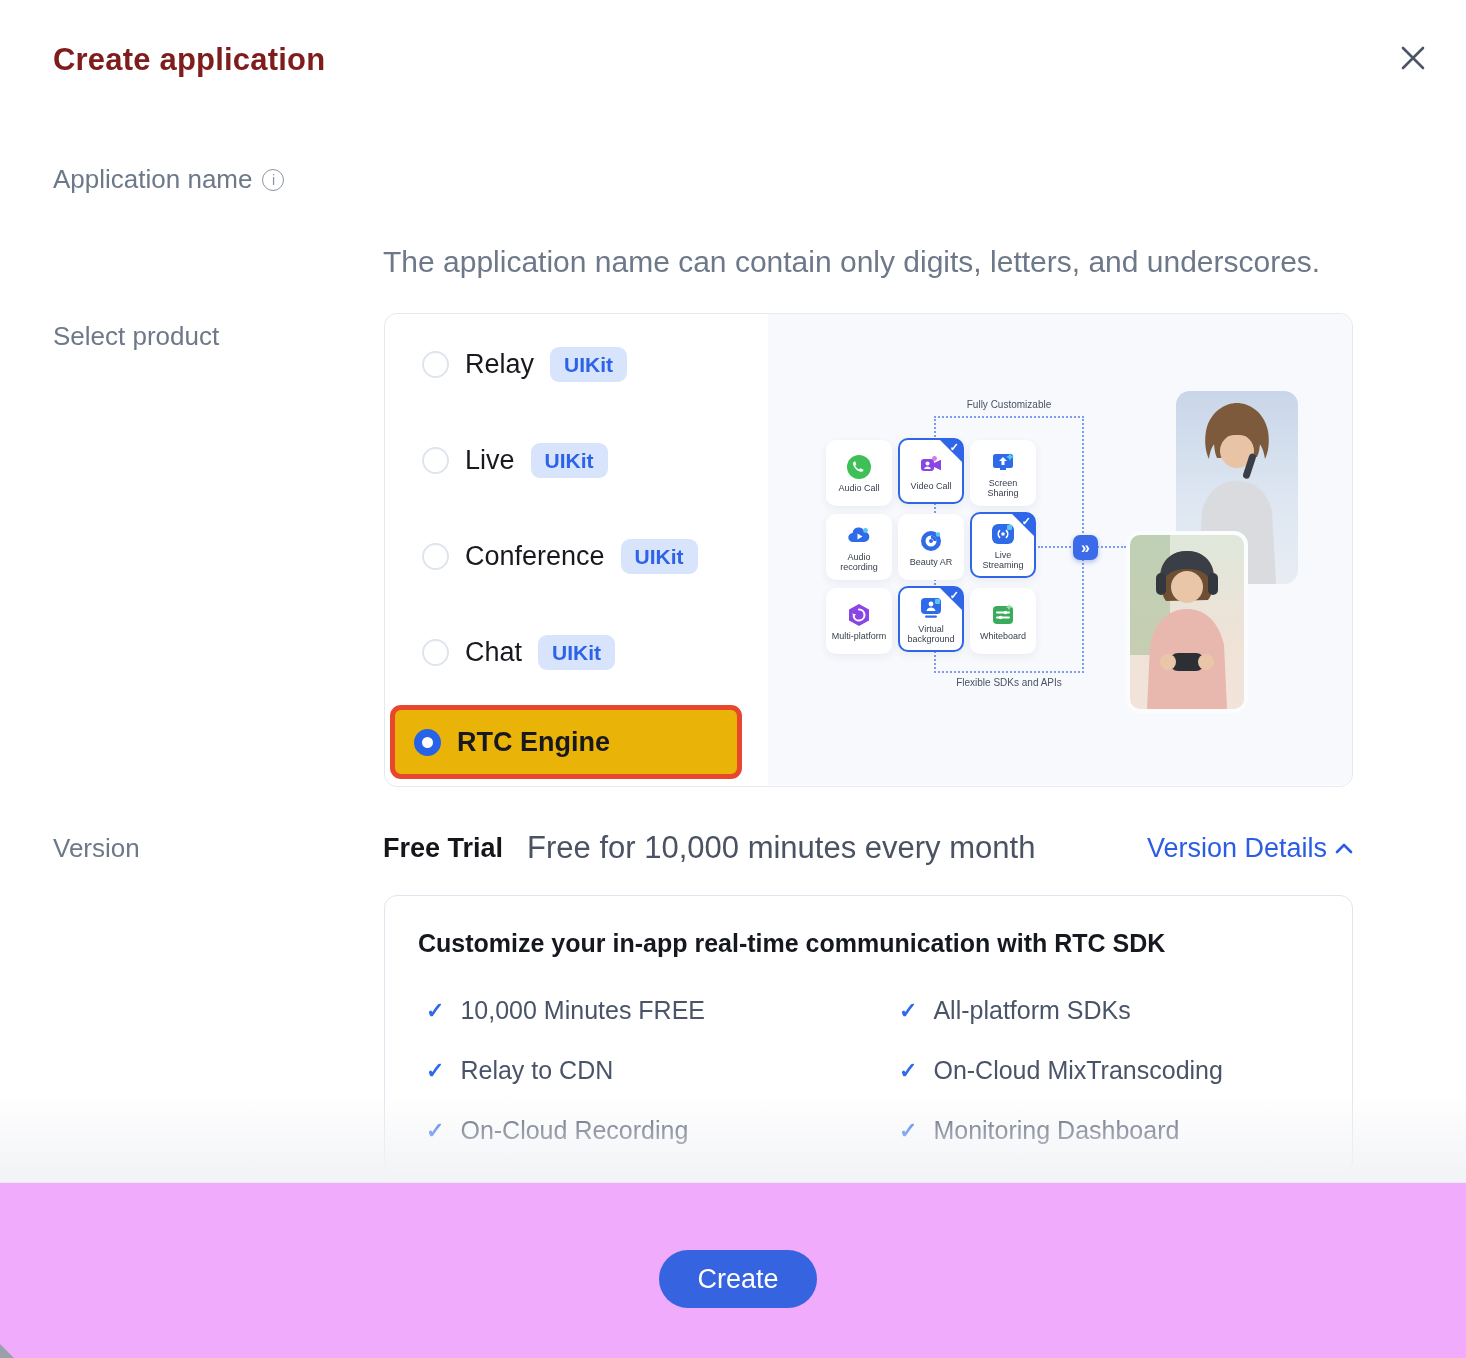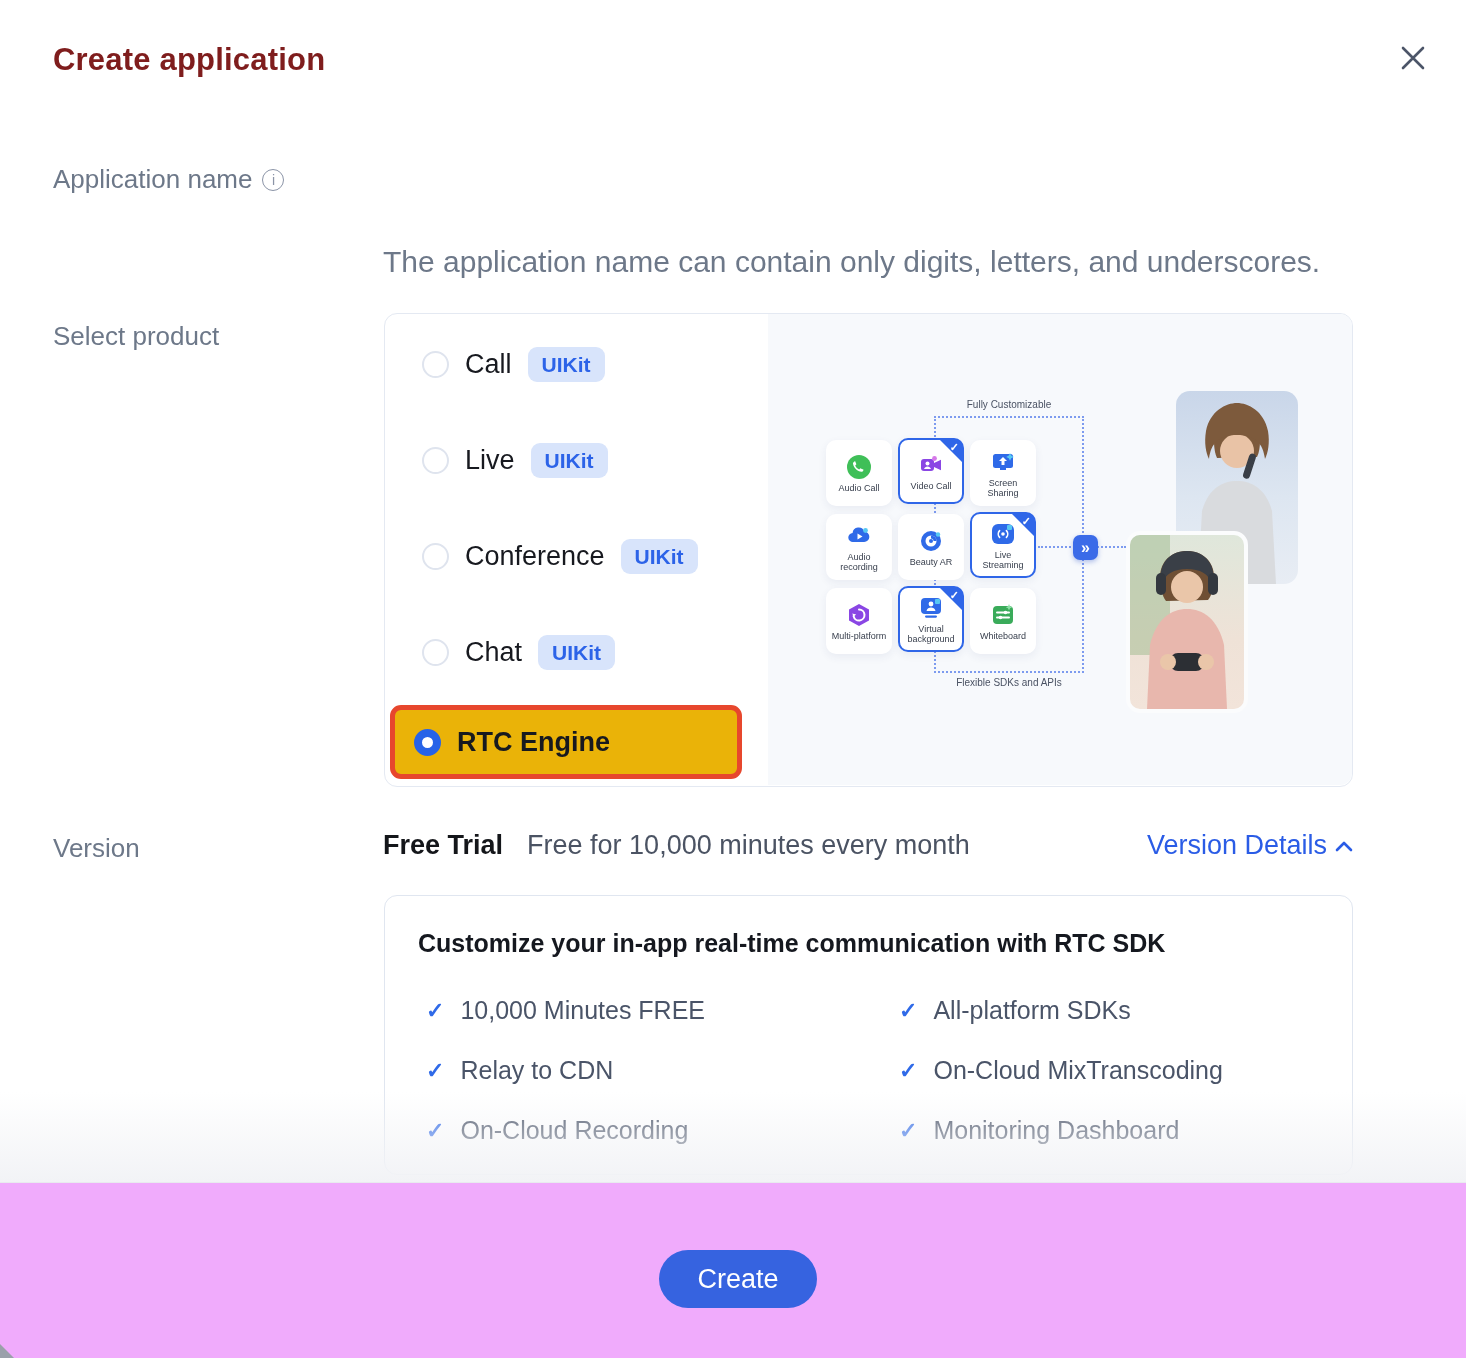--- a/index.html
+++ b/index.html
@@ -43,21 +43,21 @@
   .fold { position:absolute; top:-1px; right:-1px; width:0; height:0; border-top:24px solid #2f66e8; border-left:24px solid transparent; border-top-right-radius:9px; }
   .fold-check { position:absolute; top:1px; right:3px; color:#fff; font-size:11px; font-weight:700; z-index:3; }
   .arrow-box { position:absolute; left:305px; top:221px; width:25px; height:25px; background:#3b6be8; border-radius:7px; color:#fff; display:flex; align-items:center; justify-content:center; font-size:16px; font-weight:700; z-index:4; box-shadow:0 2px 5px rgba(40,80,200,.35); }
   .photo { position:absolute; border-radius:14px; overflow:hidden; }
   .photo-woman { left:408px; top:77px; width:122px; height:193px; background:linear-gradient(180deg,#c9d6e9 0%,#dde6f1 55%,#e8edf4 100%); z-index:1; }
   .photo-kid { left:358px; top:217px; width:122px; height:182px; background:linear-gradient(180deg,#dfe7db 0%,#efe2d7 60%,#f2e4da 100%); z-index:3; border:4px solid #fbfcfd; }
 
   
   .version-row { position:absolute; left:383px; top:830px; width:970px; display:flex; align-items:center; }
   .v-tier { font-size:27px; font-weight:700; color:#14161a; }
-  .v-desc { font-size:27px; color:#4b5363; margin-left:24px; }
+  .v-desc { font-size:31px; color:#4b5363; margin-left:24px; }
   .v-link { margin-left:auto; display:flex; align-items:center; gap:8px; background:none; border:none; color:#2a5ce6; font-size:27px; font-weight:500; cursor:pointer; font-family:"Liberation Sans", sans-serif; }
 
   
   .details-card { position:absolute; left:384px; top:895px; width:969px; height:280px; background:#fff; border:1.6px solid #e0e6f0; border-radius:13px; }
   .dc-title { position:absolute; left:33px; top:33px; font-size:25px; font-weight:600; color:#15181f; }
   .feature { position:absolute; display:flex; align-items:center; gap:16px; font-size:25px; color:#4a5468; }
   .feature .chk { color:#2f6ae8; font-size:22px; font-weight:700; }
 
   
   .bottom-fade { position:absolute; left:0; top:1092px; width:1466px; height:90px; background:linear-gradient(180deg, rgba(247,248,250,0) 0%, #f2f3f6 100%); pointer-events:none; z-index:5; }
@@ -88,21 +88,21 @@
   <div class="helper-text">The application name can contain only digits, letters, and underscores.</div>
 
   <div class="field-label" style="top:321px;">
     <span>Select product</span>
   </div>
 
   <div class="product-panel">
 
     <div class="opt-row" style="top:28px;">
       <span class="radio"></span>
-      <span class="opt-name">Call</span>
+      <span class="opt-name">Relay</span>
       <span class="uikit-badge">UIKit</span>
     </div>
     <div class="opt-row" style="top:124px;">
       <span class="radio"></span>
       <span class="opt-name">Live</span>
       <span class="uikit-badge">UIKit</span>
     </div>
     <div class="opt-row" style="top:220px;">
       <span class="radio"></span>
       <span class="opt-name">Conference</span>

